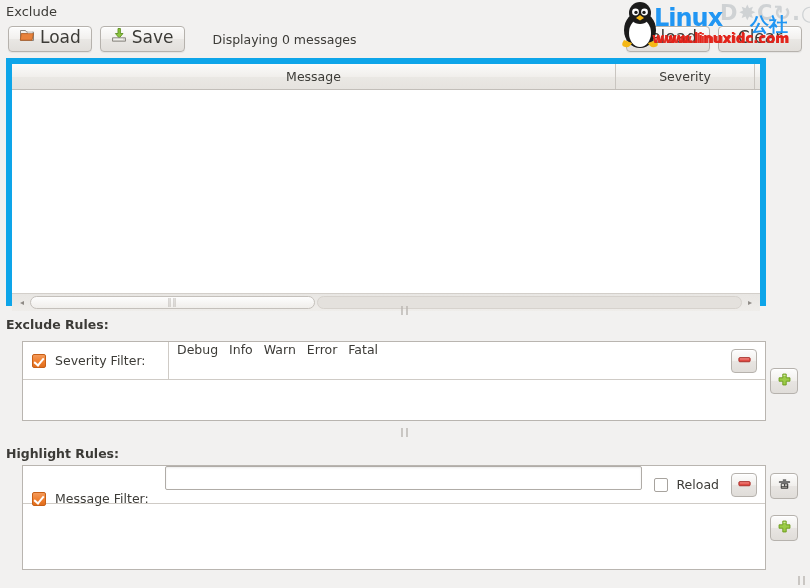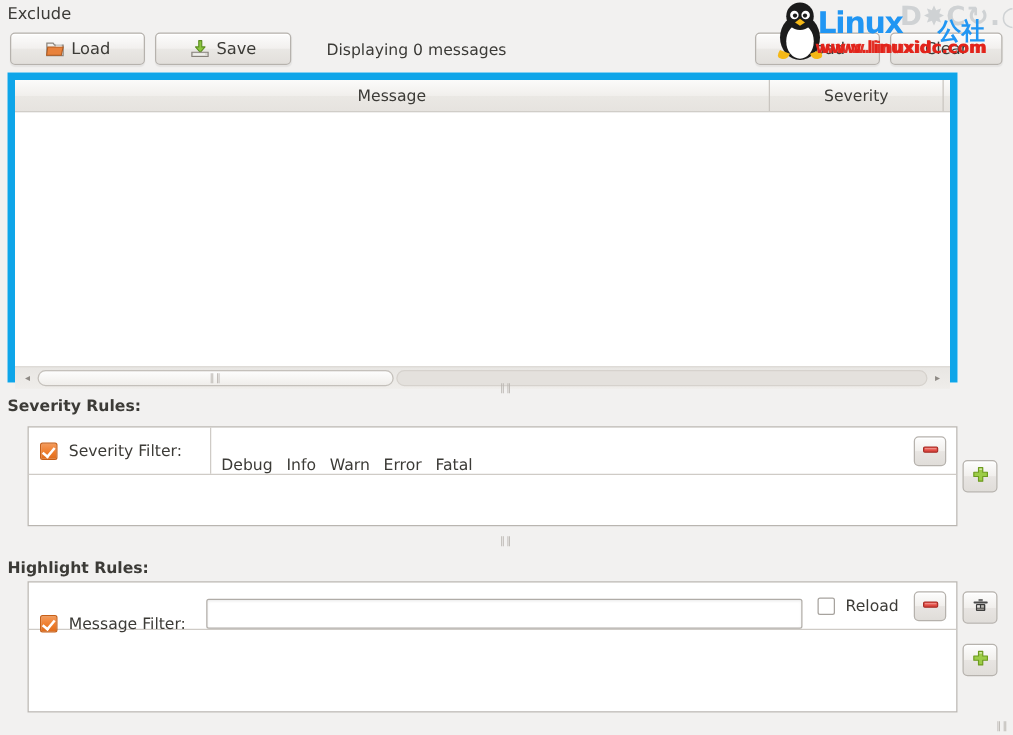--- a/index.html
+++ b/index.html
@@ -14,31 +14,30 @@
     font-size: 12.5px;
     color: #3c3b37;
     overflow: hidden;
     position: relative;
     -webkit-font-smoothing: antialiased;
   }
 
   
   .btn {
     display: inline-flex;
-    align-items: center;
     justify-content: center;
     gap: 5px;
     height: 26px;
-    padding: 0 27px;
+    padding: 0 10px;
     border: 1px solid #b6b2ad;
     border-radius: 4px;
     background: linear-gradient(to bottom, #fcfcfc 0%, #f2f0ee 48%, #e9e7e4 52%, #e2dfdb 100%);
     box-shadow: inset 0 1px 0 #ffffff, 0 1px 1px rgba(0,0,0,0.06);
     color: #3c3b37;
-    font-size: 13px;
+    font-size: 17px;
     box-sizing: border-box;
     cursor: default;
     white-space: nowrap;
   }
 
   
   .console-title {
     position: absolute;
     left: 6px;
     top: 4px;
@@ -202,21 +201,21 @@
     padding: 0 10px 0 9px;
     border-right: 1px solid #cfcbc6;
     box-sizing: border-box;
     text-align: center;
   }
   .rule-left.sev { width: 146px; }
   .rule-left.msg { width: 0; border-right: none; padding-right: 8px; }
   .rule-mid {
     flex: 1;
     display: flex;
-    align-items: flex-end;
+    align-items: flex-start;
     padding: 0 8px;
     min-width: 0;
   }
   .sev-values {
     display: flex;
     gap: 11px;
     font-size: 12.5px;
     color: #3c3b37;
   }
   .rule-right {
@@ -429,21 +428,21 @@
       <span class="grip">‖‖</span>
     </div>
     <div class="hscroll-step right">▸</div>
   </div>
 </div>
 
 <div class="splitter" style="top:306px;">
   <span class="grip">‖‖</span>
 </div>
 
-<div class="section-label" style="top:317px;">Severity Rules:</div>
+<div class="section-label" style="top:317px;">Exclude Rules:</div>
 
 <div class="rules-panel" style="top:341px; width:744px; height:80px;">
   <div class="rule-row">
     <div class="rule-left sev">
       <span class="cbx on"></span>
       <span class="cbx-label">Severity Filter:</span>
     </div>
     <div class="rule-mid">
       <div class="sev-values">
         <span>Debug</span>

